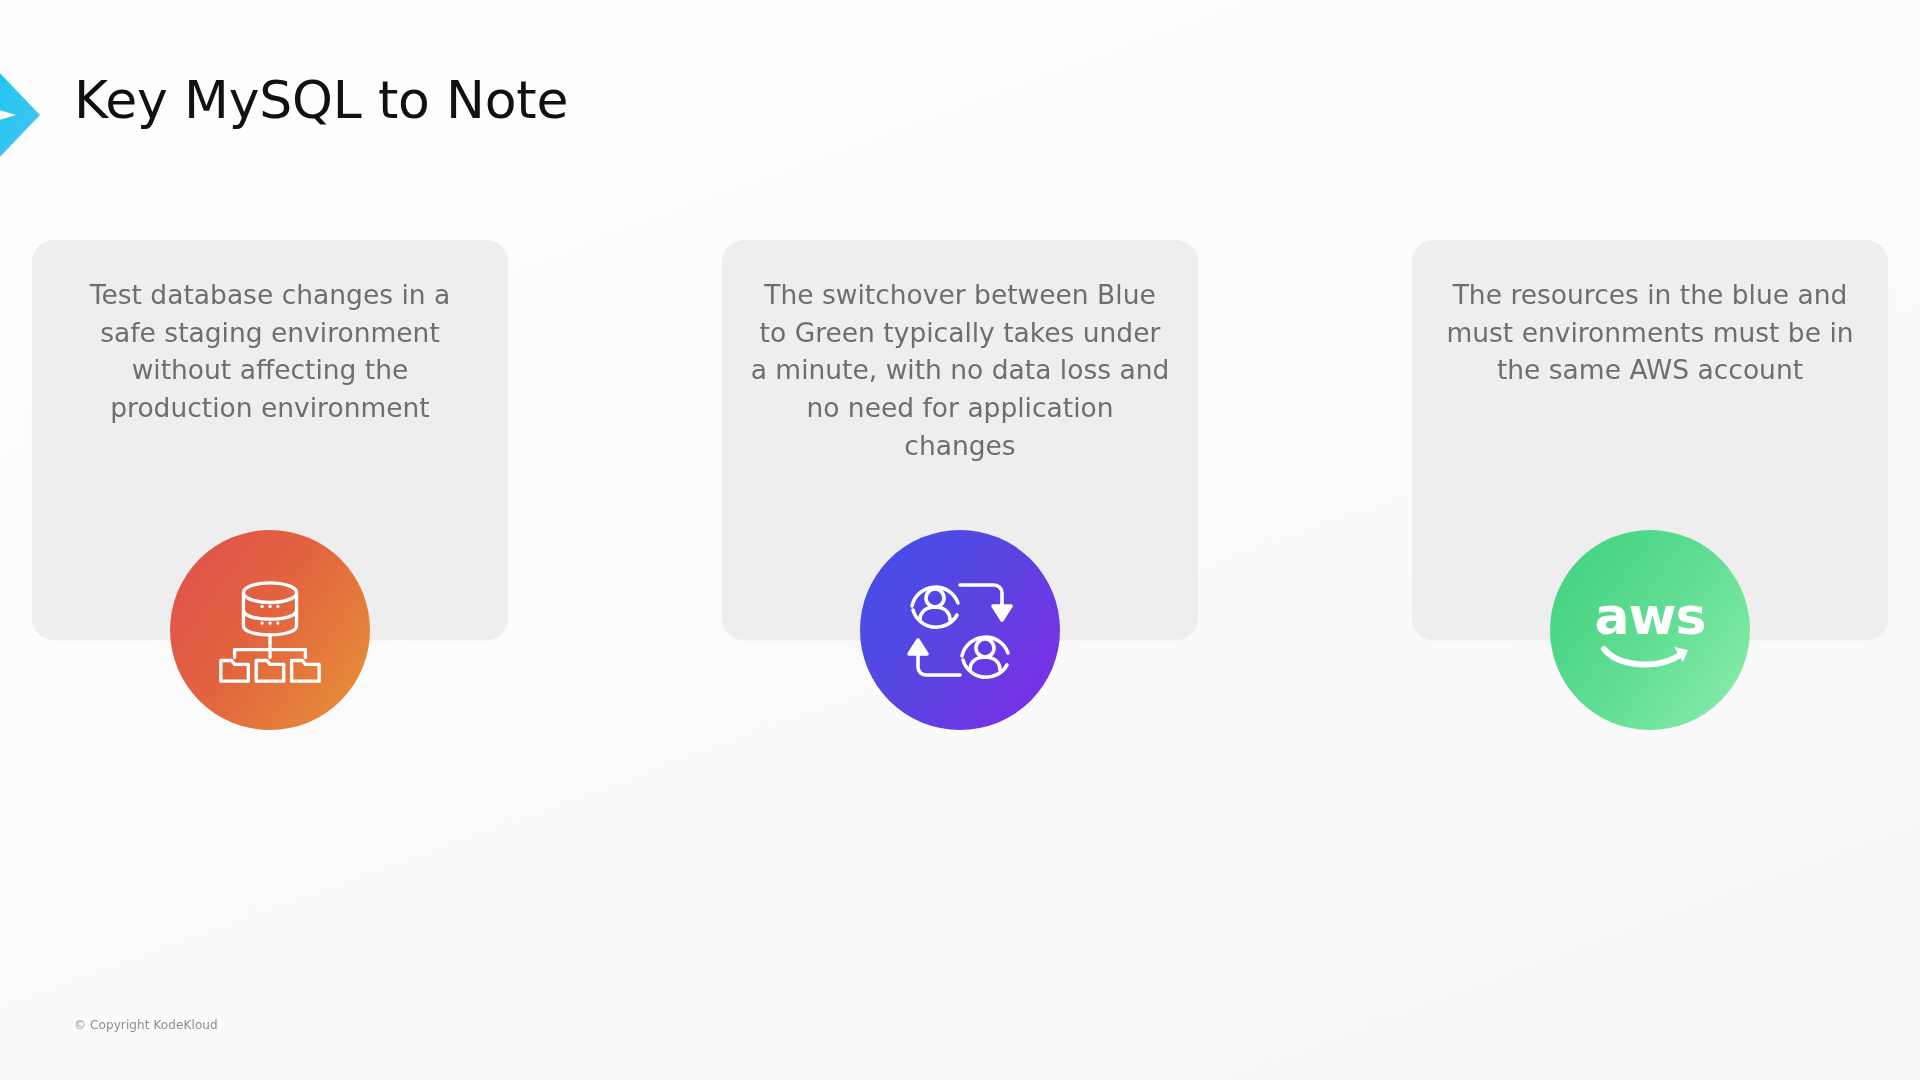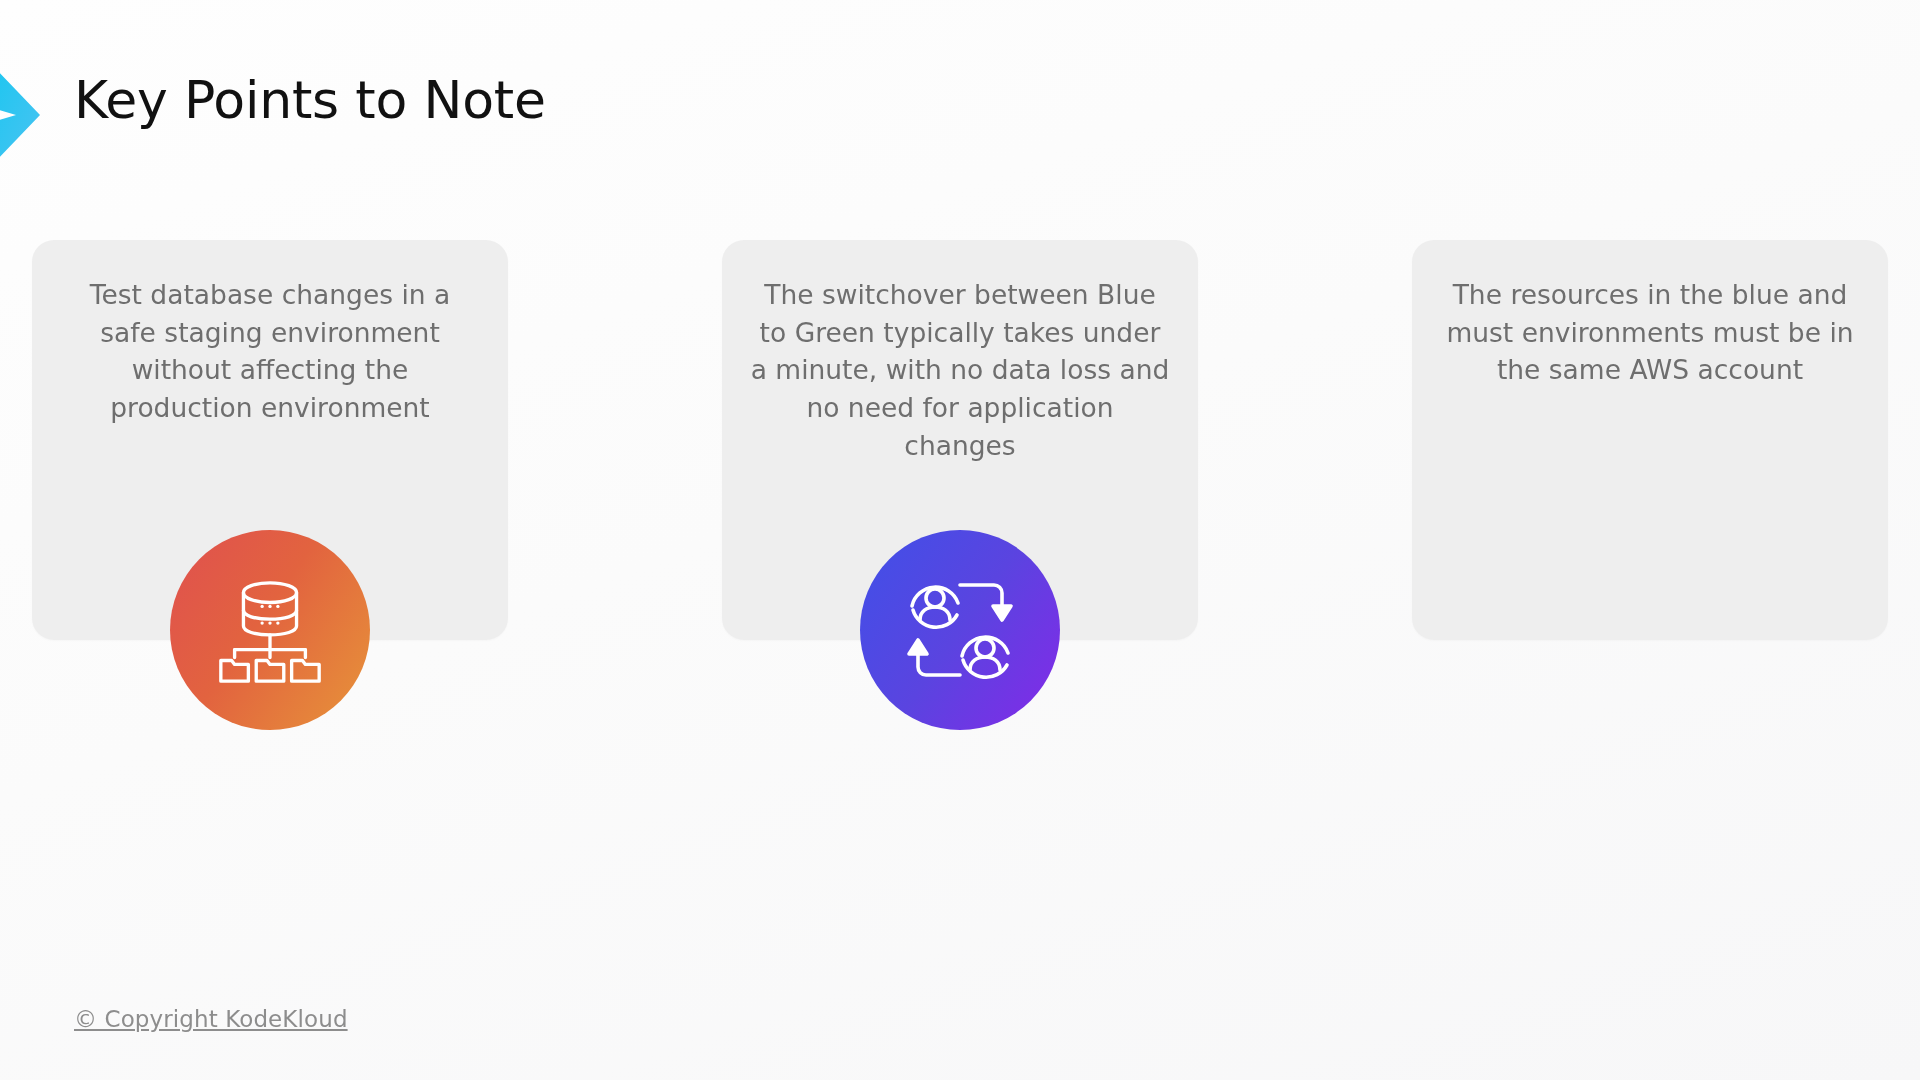--- a/index.html
+++ b/index.html
@@ -113,45 +113,44 @@
     font-family: "DejaVu Sans", "Liberation Sans", sans-serif;
   }
   .aws-logo { display: flex; flex-direction: column; align-items: center; }
   .aws-smile { margin-top: 2px; }
 
   
   .footer {
     position: absolute;
     left: 74px;
     bottom: 48px;
-    font-size: 23px;
+    font-size: 12px;
     color: #8d8d8d;
     letter-spacing: 0.1px;
     font-family: "DejaVu Sans", "Liberation Sans", sans-serif;
-    text-decoration: underline;
   }
 </style>
 </head>
 <body>
 
 <div class="slide">
 
   <div class="header">
     <span class="chevron-mark">
       <svg width="46" height="100" viewBox="0 0 46 100">
         <defs>
           <linearGradient id="chevGrad" x1="0" y1="0" x2="1" y2="1">
             <stop offset="0%" stop-color="#1fc6f0"></stop>
             <stop offset="100%" stop-color="#49c3f2"></stop>
           </linearGradient>
         </defs>
         <path d="M0,4 L0,44 L20,50 L0,56 L0,96 L44,50 Z" fill="url(#chevGrad)"></path>
       </svg>
     </span>
-    <h1 class="page-title">Key Points to Note</h1>
+    <h1 class="page-title">Key MySQL to Note</h1>
   </div>
 
   <div class="cards">
 
     <div class="card-wrap">
       <div class="card">
         <div class="card-text">Test database changes in a safe staging environment without affecting the production environment</div>
       </div>
       <div class="icon-badge badge-1">
         <svg width="118" height="118" viewBox="0 0 120 120" fill="none" stroke="#ffffff" stroke-width="3.4" stroke-linecap="round" stroke-linejoin="round">
@@ -197,20 +196,31 @@
           <path d="M60,105 L26,105 A8,8 0 0 1 18,97 L18,82"></path>
           <path d="M9,84 L18,70 L27,84 Z" fill="#ffffff" stroke="#ffffff"></path>
         </svg>
       </div>
     </div>
 
     <div class="card-wrap">
       <div class="card">
         <div class="card-text">The resources in the blue and must environments must be in the same AWS account</div>
       </div>
+      <div class="icon-badge badge-3">
+        <div class="aws-logo">
+          <span class="aws-word">aws</span>
+          <span class="aws-smile">
+            <svg width="100" height="26" viewBox="0 0 100 26" fill="none">
+              <path d="M4,5 C18,22 56,27 82,10" stroke="#ffffff" stroke-width="6" stroke-linecap="round" fill="none"></path>
+              <path d="M74,3 L88,6 L83,18 Z" fill="#ffffff"></path>
+            </svg>
+          </span>
+        </div>
+      </div>
     </div>
 
 
   </div>
 
   <div class="footer">© Copyright KodeKloud</div>
 
 </div>
 
 </body></html>

